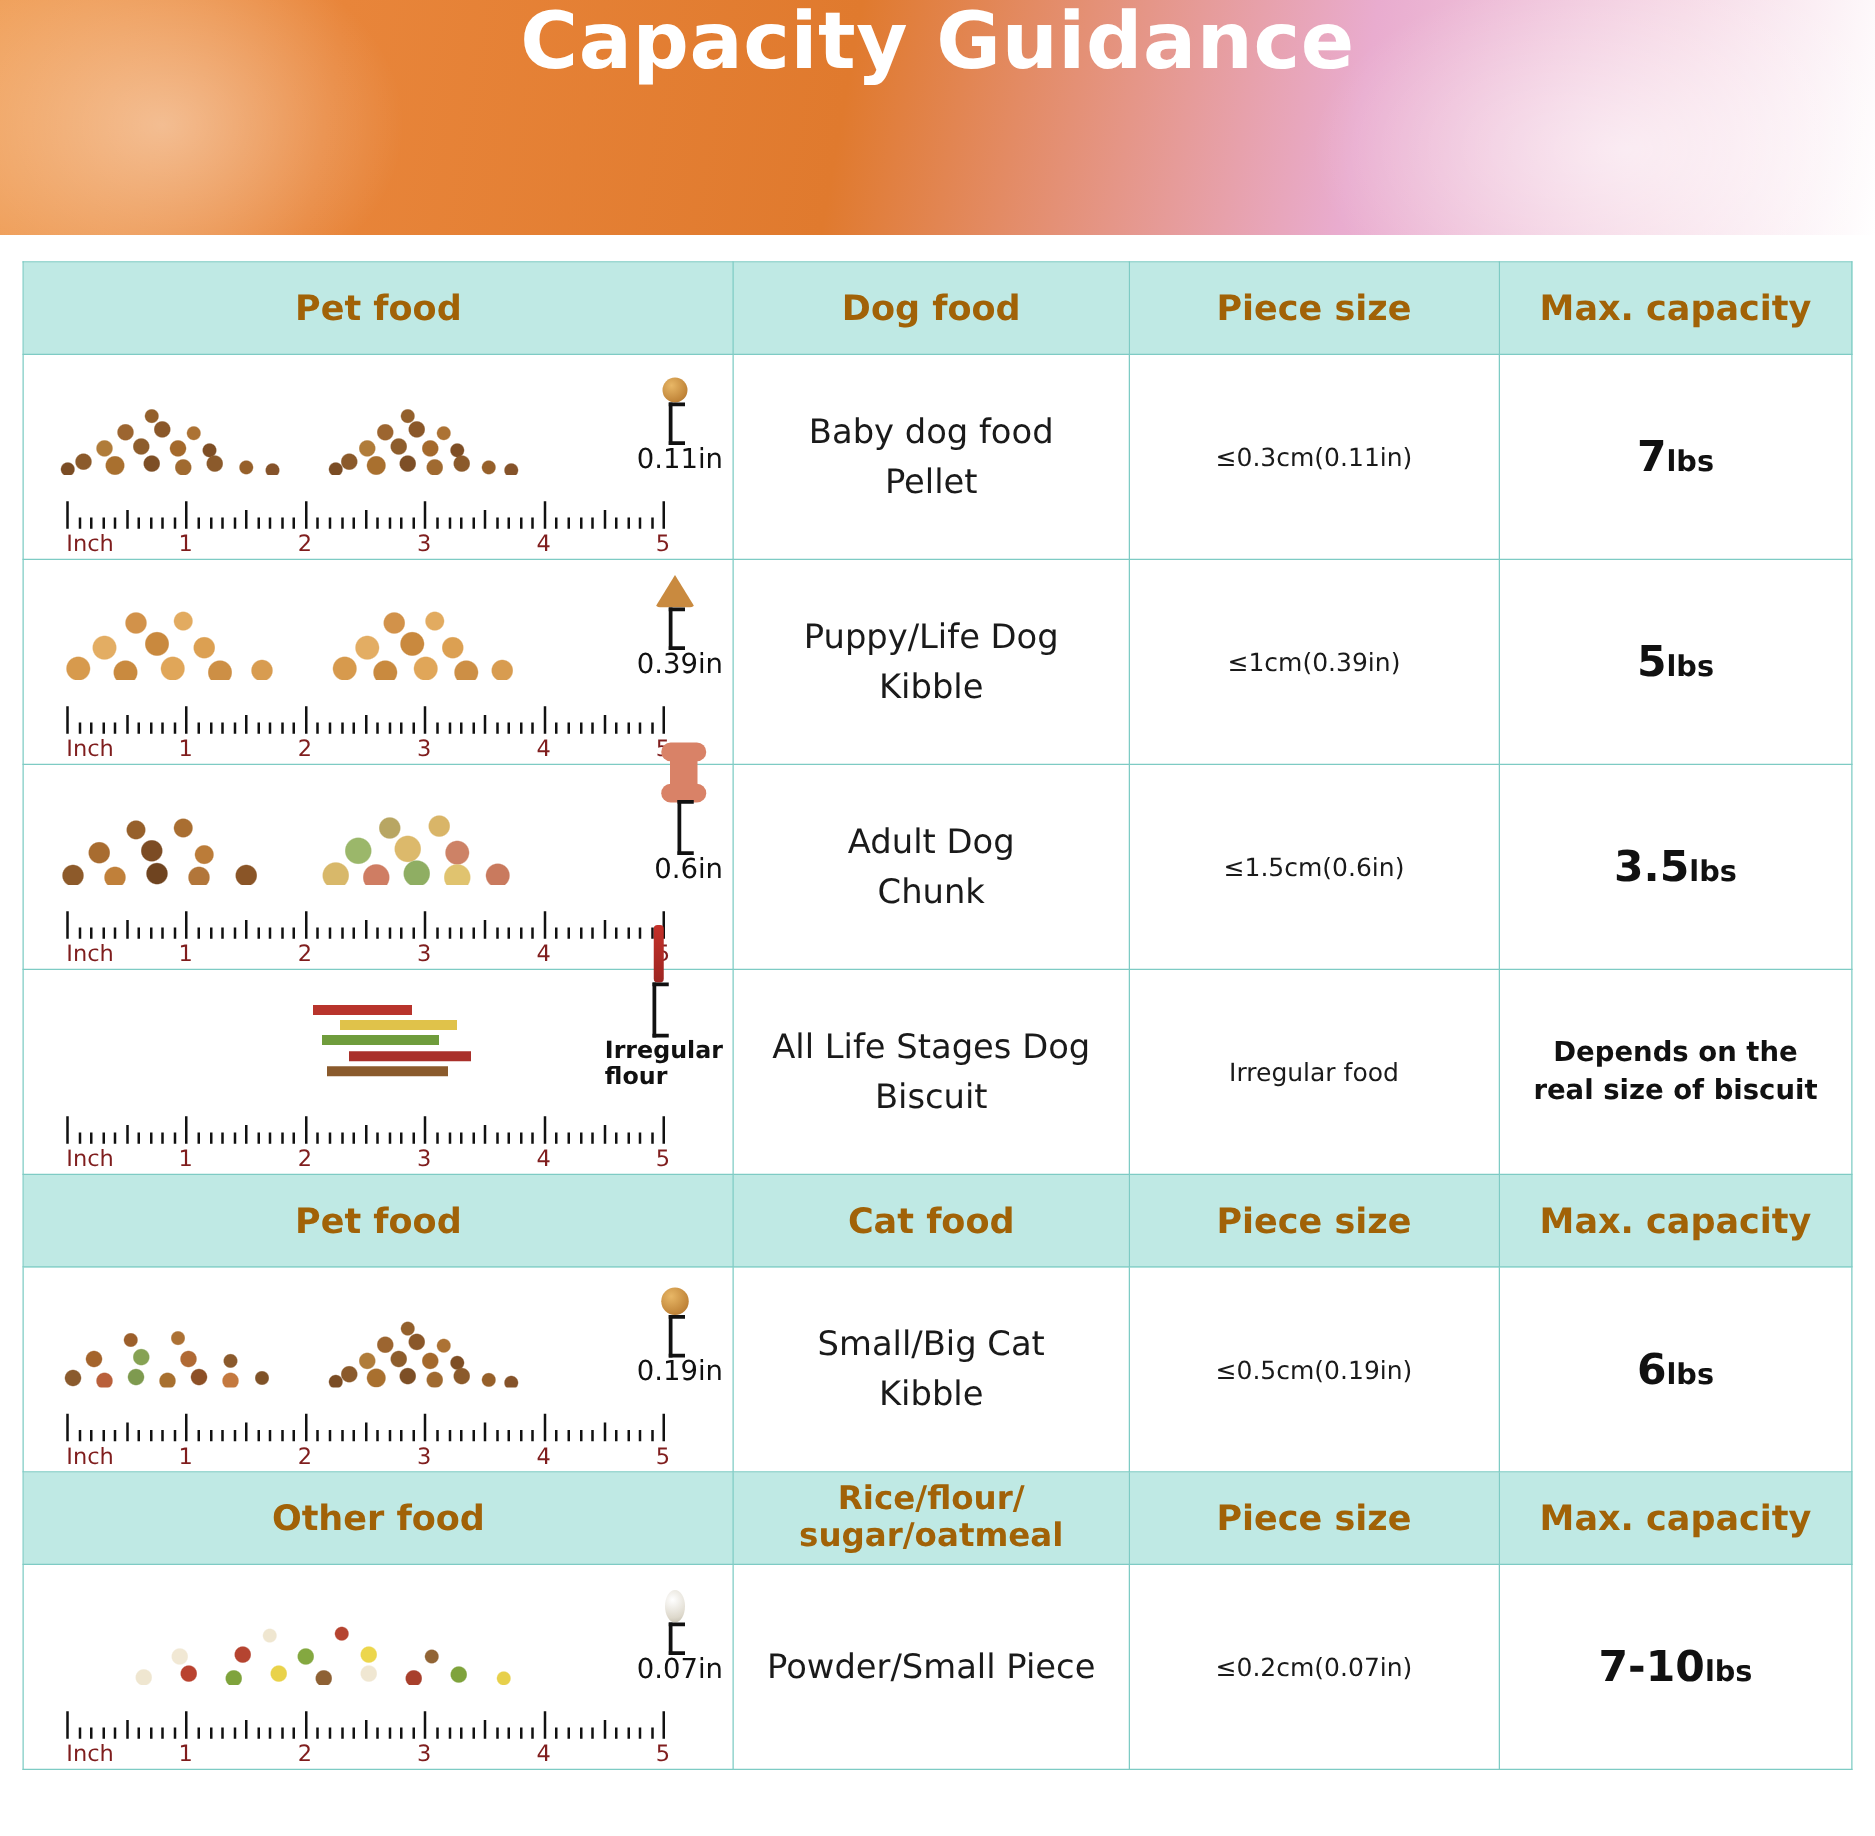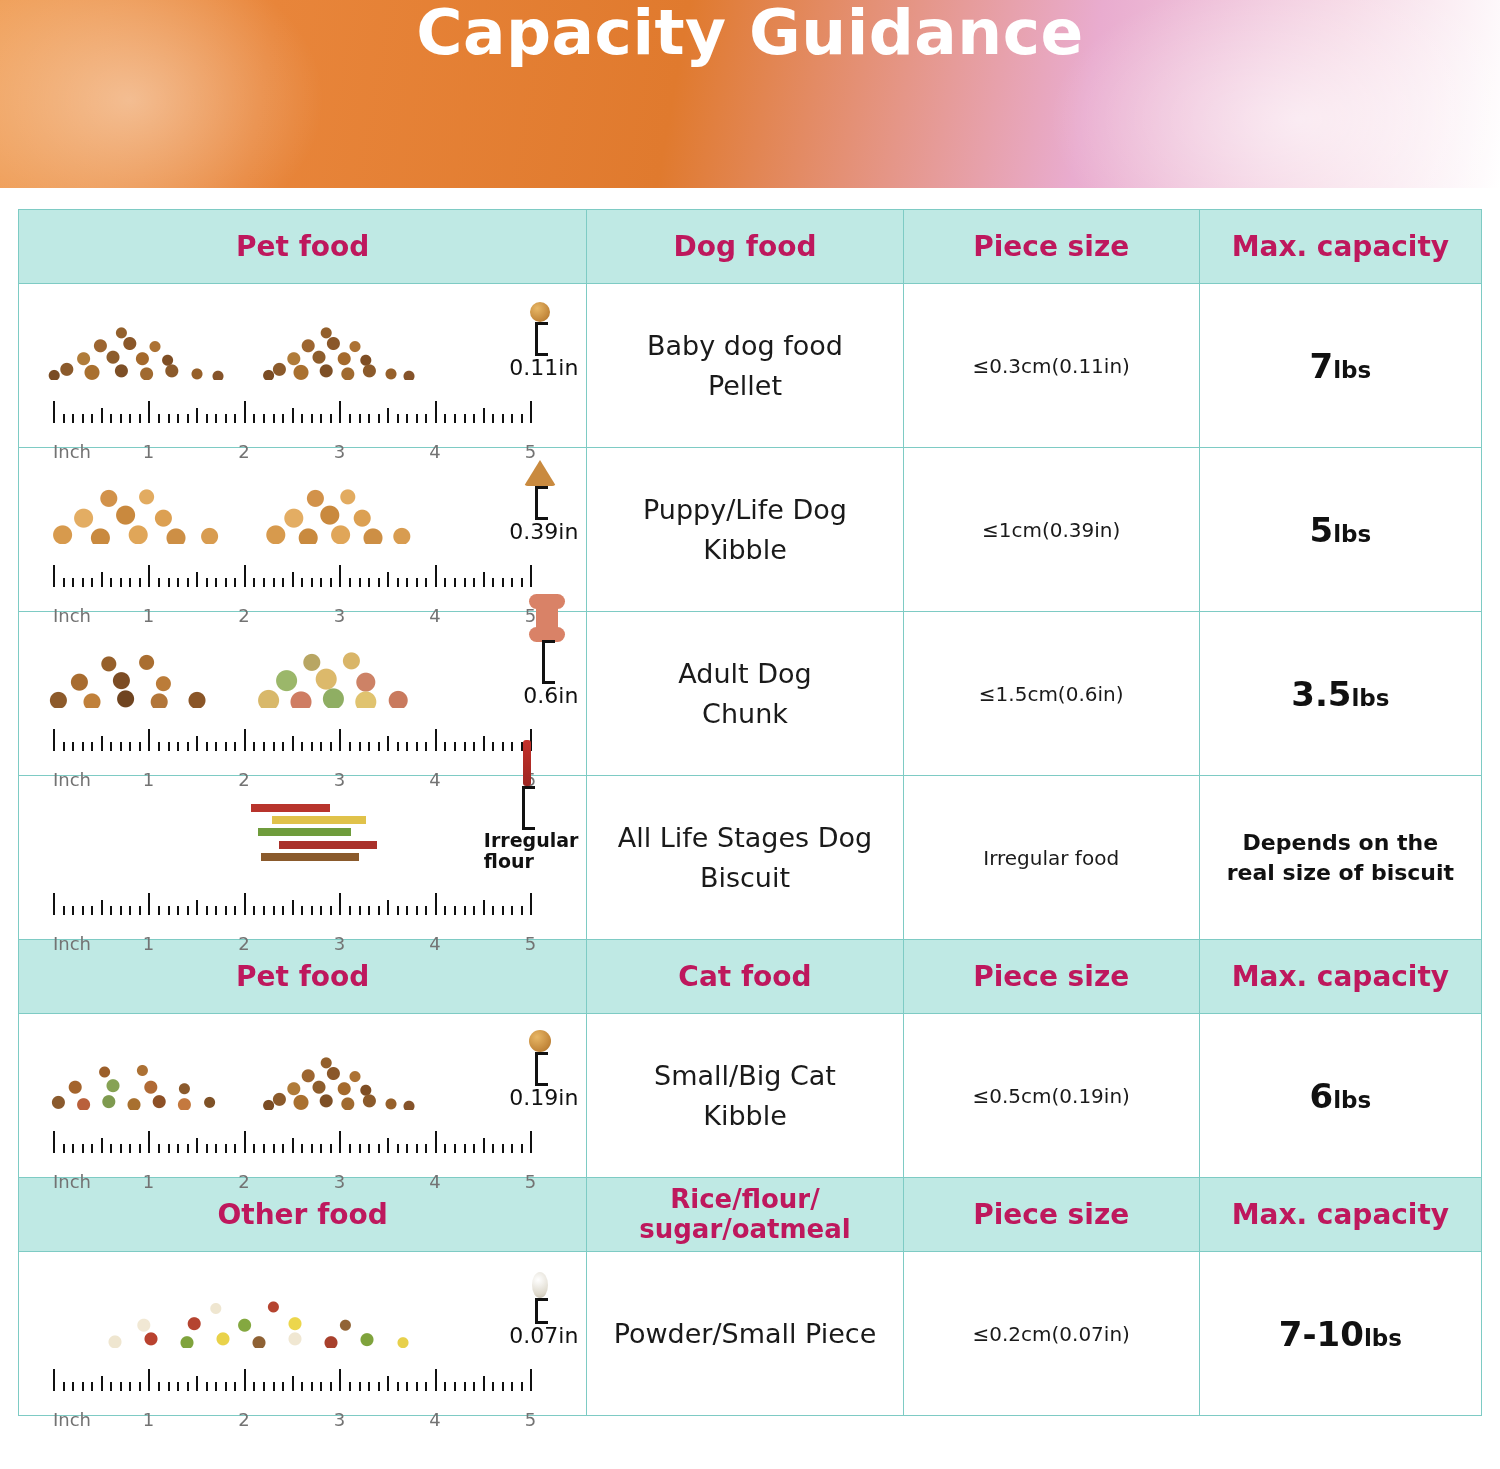--- a/index.html
+++ b/index.html
@@ -73,21 +73,21 @@
   .col-sample { width: 568px; }
   .col-name   { width: 316px; }
   .col-size   { width: 296px; }
   .col-cap    { width: 282px; }
 
   tr.header-row td {
     background: #bfe9e4;
     text-align: center;
     font-size: 28px;
     font-weight: bold;
-    color: #be185d;
+    color: #a16207;
     height: 74px;
     line-height: 1.12;
     padding: 4px 6px;
   }
   tr.header-row td.two-line { font-size: 26px; }
 
   td.name-cell {
     text-align: center;
     font-size: 27px;
     color: #1a1a1a;
@@ -355,23 +355,23 @@
   .tick.mid { height: 15px; }
   .tick.min { height: 9px; }
   .rlabels {
     position: relative;
     height: 22px;
     margin-top: 2px;
   }
   .rlabel {
     position: absolute;
     font-size: 18px;
-    color: #737373;
+    color: #7f1d1d;
     transform: translateX(-50%);
-    top: 16px;
+    top: 0;
   }
   .rlabel.inch {
     left: 0;
     transform: none;
     font-size: 18px;
   }
 </style>
 </head>
 <body>
 

